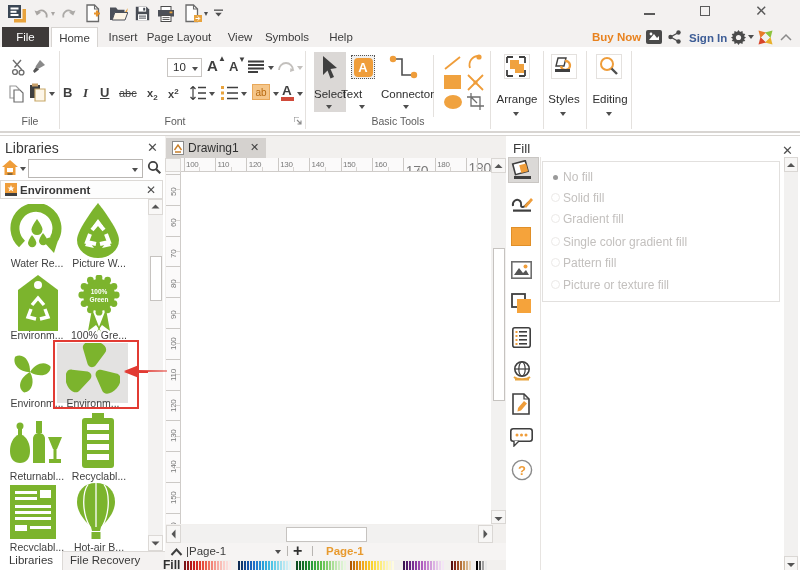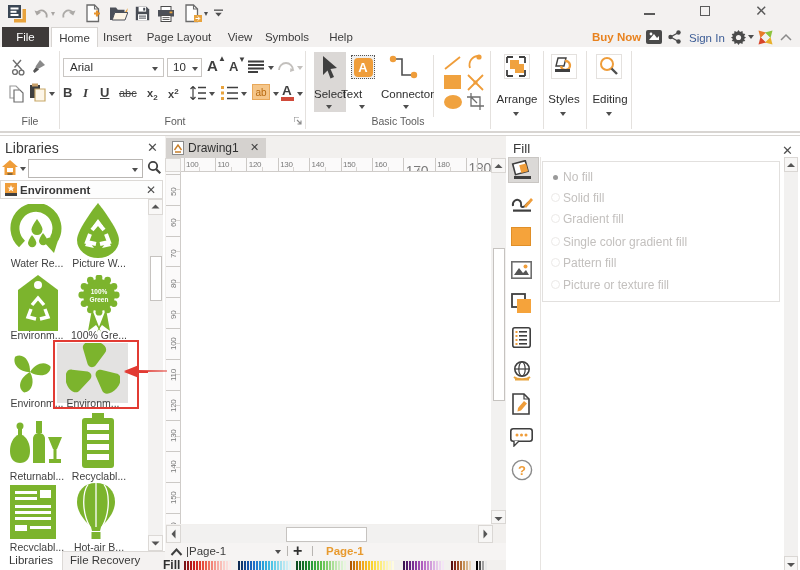--- a/index.html
+++ b/index.html
@@ -82,41 +82,41 @@
  </svg>
 </div>
 
 <div class="abs" style="left:644px;top:13px;width:11px;height:1.5px;background:#5a5a5a"></div>
 <div class="abs" style="left:700px;top:6px;width:10px;height:10px;border:1.5px solid #5a5a5a"></div>
 <div class="abs" style="left:755px;top:5px;width:13px;height:13px;font-size:15px;color:#5a5a5a;line-height:12px">✕</div>
 
 <div class="abs" style="left:0;top:27px;width:800px;height:20px;background:#f3f1f0"></div>
 <div class="abs" style="left:2px;top:27px;width:47px;height:20px;background:#3e3a39;color:#fff;font-size:11.5px;text-align:center;line-height:20px">File</div>
 <div class="abs" style="left:51px;top:27px;width:47px;height:21px;background:#fff;border:1px solid #d7d4d1;border-bottom:none;color:#3c3c3c;font-size:11.5px;text-align:center;line-height:20px">Home</div>
-<div class="abs" style="left:103px;top:27px;width:40px;height:20px;color:#3c3c3c;font-size:11.5px;line-height:20px;white-space:nowrap">Insert</div>
+<div class="abs" style="left:103px;top:27px;width:40px;height:20px;color:#3c3c3c;font-size:11.5px;text-align:center;line-height:20px;white-space:nowrap">Insert</div>
 <div class="abs" style="left:145px;top:27px;width:68px;height:20px;color:#3c3c3c;font-size:11.5px;text-align:center;line-height:20px;white-space:nowrap">Page Layout</div>
 <div class="abs" style="left:221px;top:27px;width:38px;height:20px;color:#3c3c3c;font-size:11.5px;text-align:center;line-height:20px;white-space:nowrap">View</div>
 <div class="abs" style="left:261px;top:27px;width:48px;height:20px;color:#3c3c3c;font-size:11.5px;text-align:right;line-height:20px;white-space:nowrap">Symbols</div>
 <div class="abs" style="left:322px;top:27px;width:38px;height:20px;color:#3c3c3c;font-size:11.5px;text-align:center;line-height:20px;white-space:nowrap">Help</div>
 <div class="abs" id="menuright" style="left:0;top:27px;width:800px;height:20px">
  <div class="abs" style="left:592px;top:4px;font-size:11.5px;font-weight:bold;color:#e8821e;white-space:nowrap">Buy Now</div>
 
  <svg class="abs" style="left:646px;top:3px" width="16" height="14" viewBox="0 0 16 14">
   <rect x="0" y="0" width="16" height="14" rx="2" fill="#4a4a4a"></rect>
   <path d="M3 10 L8 4 L11 8 L13 6 L13 10 Z" fill="#fff"></path>
   <circle cx="5" cy="4" r="1.4" fill="#fff"></circle>
  </svg>
 
  <svg class="abs" style="left:668px;top:3px" width="13" height="14" viewBox="0 0 13 14">
   <circle cx="10.5" cy="2.5" r="2.2" fill="#4a4a4a"></circle>
   <circle cx="2.5" cy="7" r="2.2" fill="#4a4a4a"></circle>
   <circle cx="10.5" cy="11.5" r="2.2" fill="#4a4a4a"></circle>
   <path d="M2.5 7 L10.5 2.5 M2.5 7 L10.5 11.5" stroke="#4a4a4a" stroke-width="1.4"></path>
  </svg>
- <div class="abs" style="left:689px;top:5px;font-size:11.5px;font-weight:normal;color:#3d5d96;white-space:nowrap">Sign In</div>
+ <div class="abs" style="left:689px;top:5px;font-size:11.5px;font-weight:bold;color:#3d5d96;white-space:nowrap">Sign In</div>
 
  <svg class="abs" style="left:731px;top:3px" width="15" height="15" viewBox="0 0 15 15">
   <path d="M7.5 0 L9 2 L11.5 1 L11.8 3.5 L14.3 4 L13 6.3 L15 7.5 L13 9 L14.3 11 L11.8 11.5 L11.5 14 L9 13 L7.5 15 L6 13 L3.5 14 L3.2 11.5 L0.7 11 L2 9 L0 7.5 L2 6.3 L0.7 4 L3.2 3.5 L3.5 1 L6 2 Z" fill="#4a4a4a"></path>
   <circle cx="7.5" cy="7.5" r="2.6" fill="#f3f1f0"></circle>
  </svg>
  <div class="dd" style="left:748px;top:8px;border-top-color:#4e4e4e;border-left-width:3px;border-right-width:3px"></div>
 
  <svg class="abs" style="left:758px;top:3px" width="15" height="15" viewBox="0 0 15 15">
   <polygon points="0.5,0.5 8,2.5 2.5,8" fill="#e87a2a"></polygon>
   <polygon points="14.5,0.5 12.5,8 7,2.5" fill="#8cc23c"></polygon>
@@ -162,24 +162,20 @@
   <path d="M1 1 H7 L10 4 V13 H1 Z" fill="#fff" stroke="#9a9a9a" stroke-width="1.2"></path>
   <path d="M5 5 H11 L14 8 V17 H5 Z" fill="#fff" stroke="#6e6e6e" stroke-width="1.2"></path>
  </svg>
  <svg class="abs" style="left:29px;top:36px" width="19" height="20" viewBox="0 0 19 20">
   <rect x="1" y="2" width="10" height="13" fill="#3f3f3f"></rect>
   <rect x="3" y="0.5" width="6" height="3" fill="#c8a06a"></rect>
   <path d="M6 6 H16 V18 H6 Z" fill="#fdf6e8" stroke="#c8a868" stroke-width="1.2"></path>
  </svg>
  <div class="dd" style="left:49px;top:45px;border-left-width:3px;border-right-width:3px"></div>
 
- <div class="abs" style="left:63px;top:11px;width:101px;height:19px;border:1px solid #c9c6c3;background:#fff">
-   <div class="abs" style="left:6px;top:2px;font-size:11.5px;color:#2f2f2f">Arial</div>
-   <div class="dd" style="left:88px;top:8px;border-left-width:3px;border-right-width:3px"></div>
- </div>
  <div class="abs" style="left:167px;top:11px;width:35px;height:19px;border:1px solid #c9c6c3;background:#fff">
    <div class="abs" style="left:5px;top:2px;font-size:11.5px;color:#2f2f2f">10</div>
    <div class="dd" style="left:24px;top:8px;border-left-width:3px;border-right-width:3px"></div>
  </div>
  <div class="abs" style="left:207px;top:10px;font-size:15px;font-weight:bold;color:#3f3f3f">A<span style="position:absolute;left:11px;top:-3px;font-size:8px">▲</span></div>
  <div class="abs" style="left:229px;top:12px;font-size:13px;font-weight:bold;color:#3f3f3f">A<span style="position:absolute;left:9px;top:-4px;font-size:8px">▼</span></div>
  <svg class="abs" style="left:248px;top:13px" width="17" height="13" viewBox="0 0 17 13">
   <path d="M0 1.5 h16 M0 5 h16 M0 8.5 h16 M0 12 h10" stroke="#3f3f3f" stroke-width="1.8"></path>
  </svg>
  <div class="dd" style="left:268px;top:19px;border-left-width:3px;border-right-width:3px"></div>

